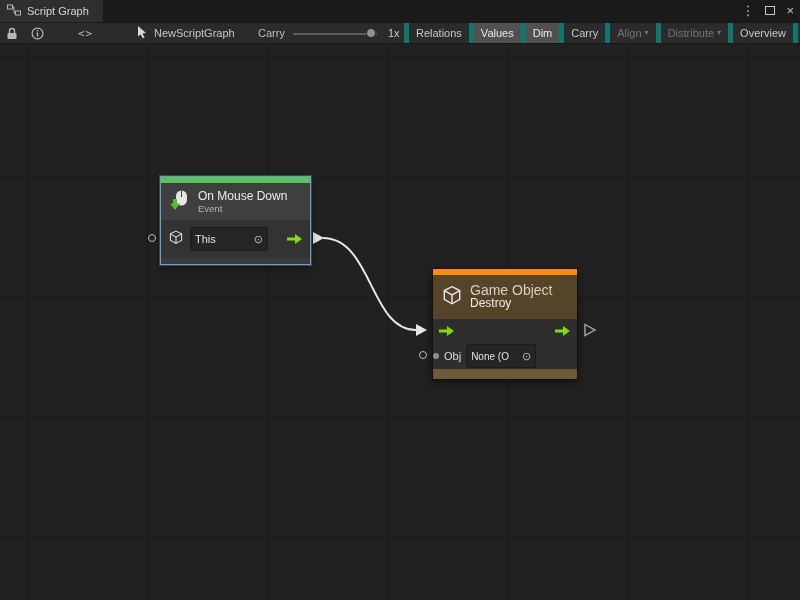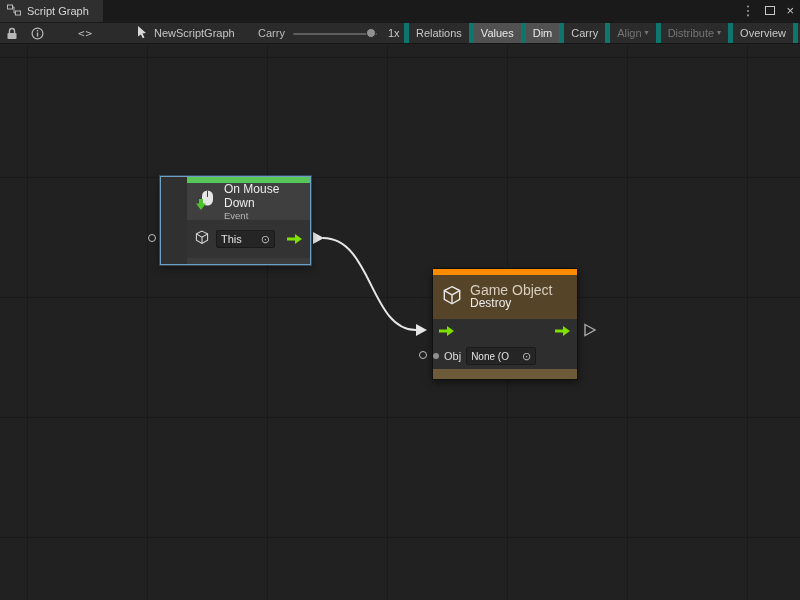--- a/index.html
+++ b/index.html
@@ -53,21 +53,21 @@
     background-image:
       linear-gradient(#1a1a1a 1px, transparent 1px),
       linear-gradient(90deg, #1a1a1a 1px, transparent 1px);
     background-size:120px 120px;
     background-position:27px 13px;
   }
   .wires { position:absolute; left:0; top:0; width:800px; height:556px; pointer-events:none; }
 
   
   .node { position:absolute; border:1px solid #101010; box-shadow:0 3px 8px rgba(0,0,0,.45); }
-  .node.selected { border:1px solid #6d9ec4; box-shadow:0 0 0 1px rgba(109,158,196,.35), 0 3px 8px rgba(0,0,0,.45);padding-left:26px; }
+  .node.selected { border:1px solid #6d9ec4; box-shadow:0 0 0 1px rgba(109,158,196,.35), 0 3px 8px rgba(0,0,0,.45); }
   .strip { height:6px; }
   .node-head { display:flex; align-items:center; gap:7px; padding:0 8px; }
   .head-texts { display:flex; flex-direction:column; justify-content:center; }
   .head-title { font-size:12px; color:#ececec; line-height:14px; }
   .head-sub { font-size:9.5px; color:#b5b5b5; line-height:11px; }
   .head-cat { font-size:14px; color:#d8cfc0; line-height:11px; }
 
   .node-event { left:160px; top:132px; width:151px; background:#303030; }
   .node-event .strip { background:#57c557; }
   .node-event .node-head { height:37px; background:#3f3f3f; }
@@ -77,21 +77,21 @@
   .node-destroy { left:432px; top:224px; width:146px; background:#2e2e2e; }
   .node-destroy .strip { background:#ff8c00; }
   .node-destroy .node-head { height:44px; background:#564428; }
   .node-destroy .row1 { height:24px; display:flex; align-items:center; padding:0 6px; }
   .node-destroy .row2 { height:26px; display:flex; align-items:center; gap:5px; padding:0 0; }
   .node-destroy .footer { height:10px; background:#6d5a39; }
 
   .dropdown {
     display:flex; align-items:center; justify-content:space-between;
     background:#252525; border:1px solid #1a1a1a; border-radius:2px;
-    height:18px; padding:0 4px; font-size:11px; color:#e2e2e2; cursor:pointer;
+    height:24px; padding:0 4px; font-size:11px; color:#e2e2e2; cursor:pointer;
   }
   .dd-this { width:78px; }
   .dd-none { width:70px; font-size:10px; }
   .picker { color:#bdbdbd; font-size:11px; line-height:1; margin-left:3px; }
   .spacer { flex:1; }
   .dot { width:6px; height:6px; border-radius:50%; background:#8f8f8f; flex:0 0 auto; }
   .param-label { font-size:11px; color:#dddddd; }
 
   .port { position:absolute; width:8px; height:8px; border:1px solid #bdbdbd; border-radius:50%; background:transparent; cursor:pointer; }
   .port-event-target { left:148px; top:190px; }

